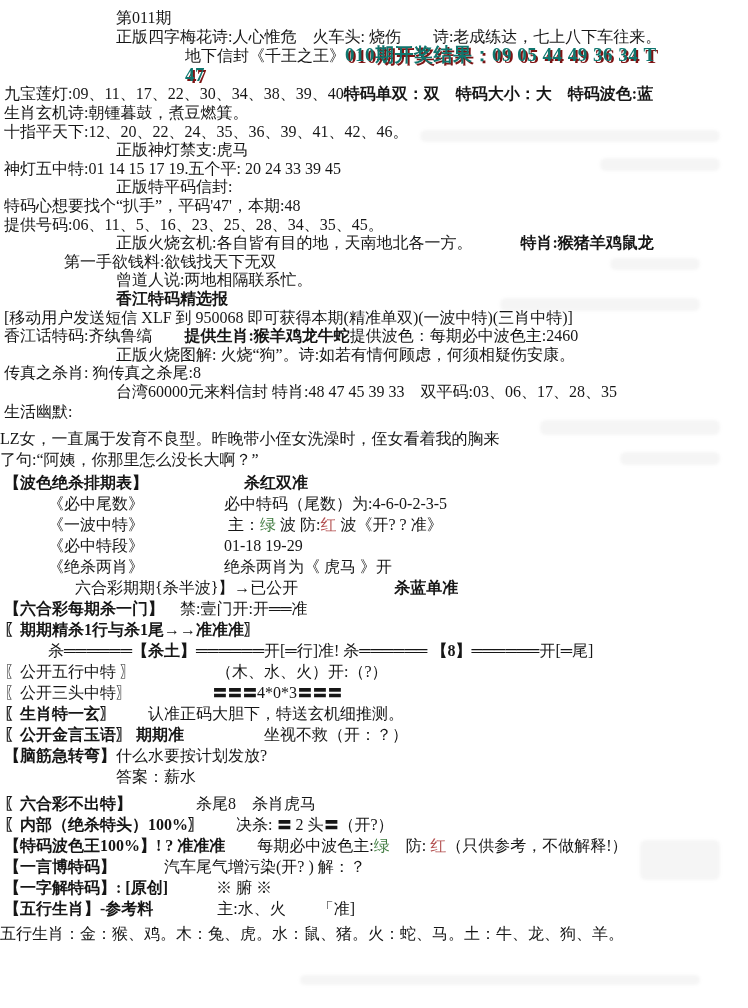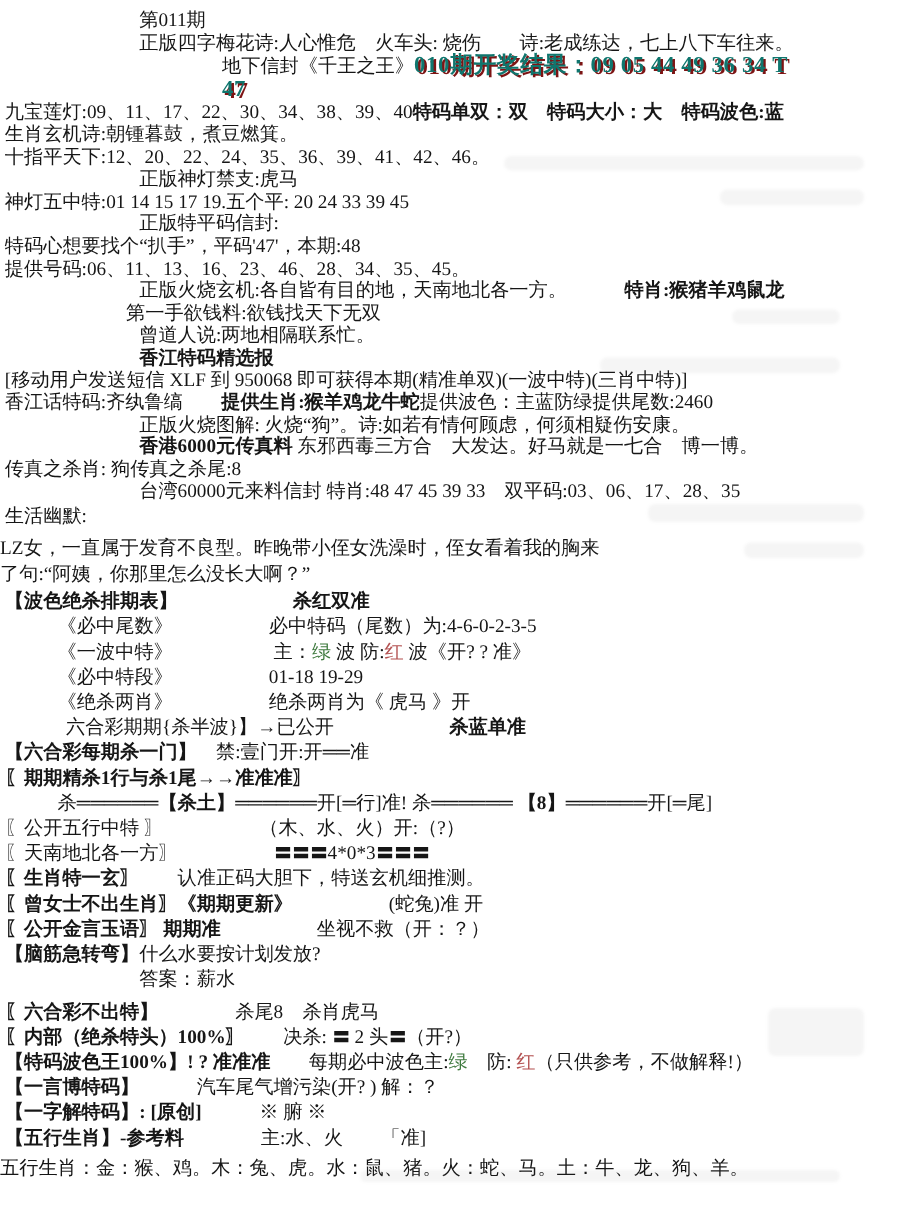--- a/index.html
+++ b/index.html
@@ -14,24 +14,24 @@
   .sheet{position:relative;padding-top:9px;width:672px;font-family:Liberation Serif, serif;}
   .line{
     white-space:pre-wrap;
     font-size:16px;
     line-height:21px;
     letter-spacing:0;
   }
   .tight{line-height:18.6px;}
   .ind0{padding-left:4px}
   .ind1{padding-left:0}
-  .ind2{padding-left:55px}
+  .ind2{padding-left:75px}
   .ind3{padding-left:48px}
   .ind4{padding-left:116px}
-  .ind5{padding-left:105px}
+  .ind5{padding-left:64px}
   .ind6{padding-left:185px}
   .gap-lg{margin-top:2px}
   .gap-sm{margin-top:6px}
   .gap-xs{margin-top:4px}
   .b{font-weight:bold}
   .banner{
     color:#0f766e;
     font-weight:bold;
     font-size:19px;
     letter-spacing:.5px;
@@ -59,47 +59,45 @@
 <div class="line tight ind4"><span>第011期</span></div>
     <div class="line tight ind4"><span>正版四字梅花诗:人心惟危　火车头: 烧伤　　诗:老成练达，七上八下车往来。</span></div>
     <div class="line tight ind6"><span>地下信封《千王之王》</span><span class="banner">010期开奖结果：09 05 44 49 36 34 T 47</span></div>
     <div class="line tight ind0"><span>九宝莲灯:09、11、17、22、30、34、38、39、40</span><span class="b">特码单双：双　特码大小：大　特码波色:蓝</span></div>
     <div class="line tight ind0"><span>生肖玄机诗:朝锺暮鼓，煮豆燃箕。</span></div>
     <div class="line tight ind0"><span>十指平天下:12、20、22、24、35、36、39、41、42、46。</span></div>
     <div class="line tight ind4"><span>正版神灯禁支:虎马</span></div>
     <div class="line tight ind0"><span>神灯五中特:01 14 15 17 19.五个平: 20 24 33 39 45</span></div>
     <div class="line tight ind4"><span>正版特平码信封:</span></div>
     <div class="line tight ind0"><span>特码心想要找个“扒手”，平码'47'，本期:48</span></div>
-    <div class="line tight ind0"><span>提供号码:06、11、13、16、23、46、28、34、35、45。</span></div>
+    <div class="line tight ind0"><span>提供号码:06、11、5、16、23、25、28、34、35、45。</span></div>
     <div class="line tight ind4"><span>正版火烧玄机:各自皆有目的地，天南地北各一方。　　　</span><span class="b">特肖:猴猪羊鸡鼠龙</span></div>
     <div class="line tight ind5"><span>第一手欲钱料:欲钱找天下无双</span></div>
     <div class="line tight ind4"><span>曾道人说:两地相隔联系忙。</span></div>
     <div class="line tight ind4"><span class="b">香江特码精选报</span></div>
     <div class="line tight ind0"><span>[移动用户发送短信 XLF 到 950068 即可获得本期(精准单双)(一波中特)(三肖中特)]</span></div>
-    <div class="line tight ind0"><span>香江话特码:齐纨鲁缟　　</span><span class="b">提供生肖:猴羊鸡龙牛蛇</span><span>提供波色：主蓝防绿提供尾数:2460</span></div>
+    <div class="line tight ind0"><span>香江话特码:齐纨鲁缟　　</span><span class="b">提供生肖:猴羊鸡龙牛蛇</span><span>提供波色：每期必中波色主:2460</span></div>
     <div class="line tight ind4"><span>正版火烧图解: 火烧“狗”。诗:如若有情何顾虑，何须相疑伤安康。</span></div>
-    <div class="line tight ind4"><span class="b">香港6000元传真料</span><span> 东邪西毒三方合　大发达。好马就是一七合　博一博。</span></div>
     <div class="line tight ind0"><span>传真之杀肖: 狗传真之杀尾:8</span></div>
     <div class="line tight ind4"><span>台湾60000元来料信封 特肖:48 47 45 39 33　双平码:03、06、17、28、35</span></div>
     <div class="line ind0"><span>生活幽默:</span></div>
     <div class="line gap-sm ind1"><span>LZ女，一直属于发育不良型。昨晚带小侄女洗澡时，侄女看着我的胸来</span></div>
     <div class="line ind1"><span>了句:“阿姨，你那里怎么没长大啊？”</span></div>
     <div class="line gap-lg ind0"><span class="b">【波色绝杀排期表】</span><span class="b">　　　　　　杀红双准</span></div>
     <div class="line ind3"><span>《必中尾数》</span><span>　　　　　必中特码（尾数）为:4-6-0-2-3-5</span></div>
     <div class="line ind3"><span>《一波中特》</span><span>　　　　　 主：</span><span class="green">绿</span><span> 波 防:</span><span class="red">红</span><span> 波《开? ? 准》</span></div>
     <div class="line ind3"><span>《必中特段》</span><span>　　　　　01-18 19-29</span></div>
     <div class="line ind3"><span>《绝杀两肖》</span><span>　　　　　绝杀两肖为《 虎马 》开</span></div>
     <div class="line ind2"><span>六合彩期期{杀半波}】→已公开</span><span class="b">　　　　　　杀蓝单准</span></div>
     <div class="line ind0"><span class="b">【六合彩每期杀一门】</span><span>　禁:壹门开:开══准</span></div>
     <div class="line ind0"><span class="b">〖期期精杀1行与杀1尾→→准准准〗</span></div>
     <div class="line ind3"><span>杀══════</span><span class="b">【杀土】</span><span>══════开[═行]准! 杀══════ </span><span class="b">【8】</span><span>══════开[═尾]</span></div>
     <div class="line ind0"><span>〖公开五行中特 〗</span><span>　　　　　（木、水、火）开:（?）</span></div>
-    <div class="line ind0"><span>〖天南地北各一方〗</span><span>　　　　　</span><span class="bars">〓〓〓</span><span>4*0*3</span><span class="bars">〓〓〓</span></div>
+    <div class="line ind0"><span>〖公开三头中特〗</span><span>　　　　　</span><span class="bars">〓〓〓</span><span>4*0*3</span><span class="bars">〓〓〓</span></div>
     <div class="line ind0"><span class="b">〖生肖特一玄〗</span><span>　　认准正码大胆下，特送玄机细推测。</span></div>
-    <div class="line ind0"><span class="b">〖曾女士不出生肖〗《期期更新》</span><span>　　　　　(蛇兔)准 开</span></div>
     <div class="line ind0"><span class="b">〖公开金言玉语〗 期期准</span><span>　　　　　坐视不救（开：？）</span></div>
     <div class="line ind0"><span class="b">【脑筋急转弯】</span><span>什么水要按计划发放?</span></div>
     <div class="line ind4"><span>答案：薪水</span></div>
     <div class="line gap-sm ind0"><span class="b">〖六合彩不出特】</span><span>　　　　杀尾8　杀肖虎马</span></div>
     <div class="line ind0"><span class="b">〖内部（绝杀特头）100%〗</span><span>　　决杀: </span><span class="bars">〓</span><span> 2 头</span><span class="bars">〓</span><span>（开?）</span></div>
     <div class="line ind0"><span class="b">【特码波色王100%】! ? 准准准</span><span>　　每期必中波色主:</span><span class="green">绿</span><span>　防: </span><span class="red">红</span><span>（只供参考，不做解释!）</span></div>
     <div class="line ind0"><span class="b">【一言博特码】</span><span>　　　汽车尾气增污染(开? ) 解：？</span></div>
     <div class="line ind0"><span class="b">【一字解特码】: [原创]</span><span>　　　※ 腑 ※</span></div>
     <div class="line ind0"><span class="b">【五行生肖】-参考料</span><span>　　　　主:水、火　　「准]</span></div>
     <div class="line gap-xs ind1"><span>五行生肖：金：猴、鸡。木：兔、虎。水：鼠、猪。火：蛇、马。土：牛、龙、狗、羊。</span></div>

